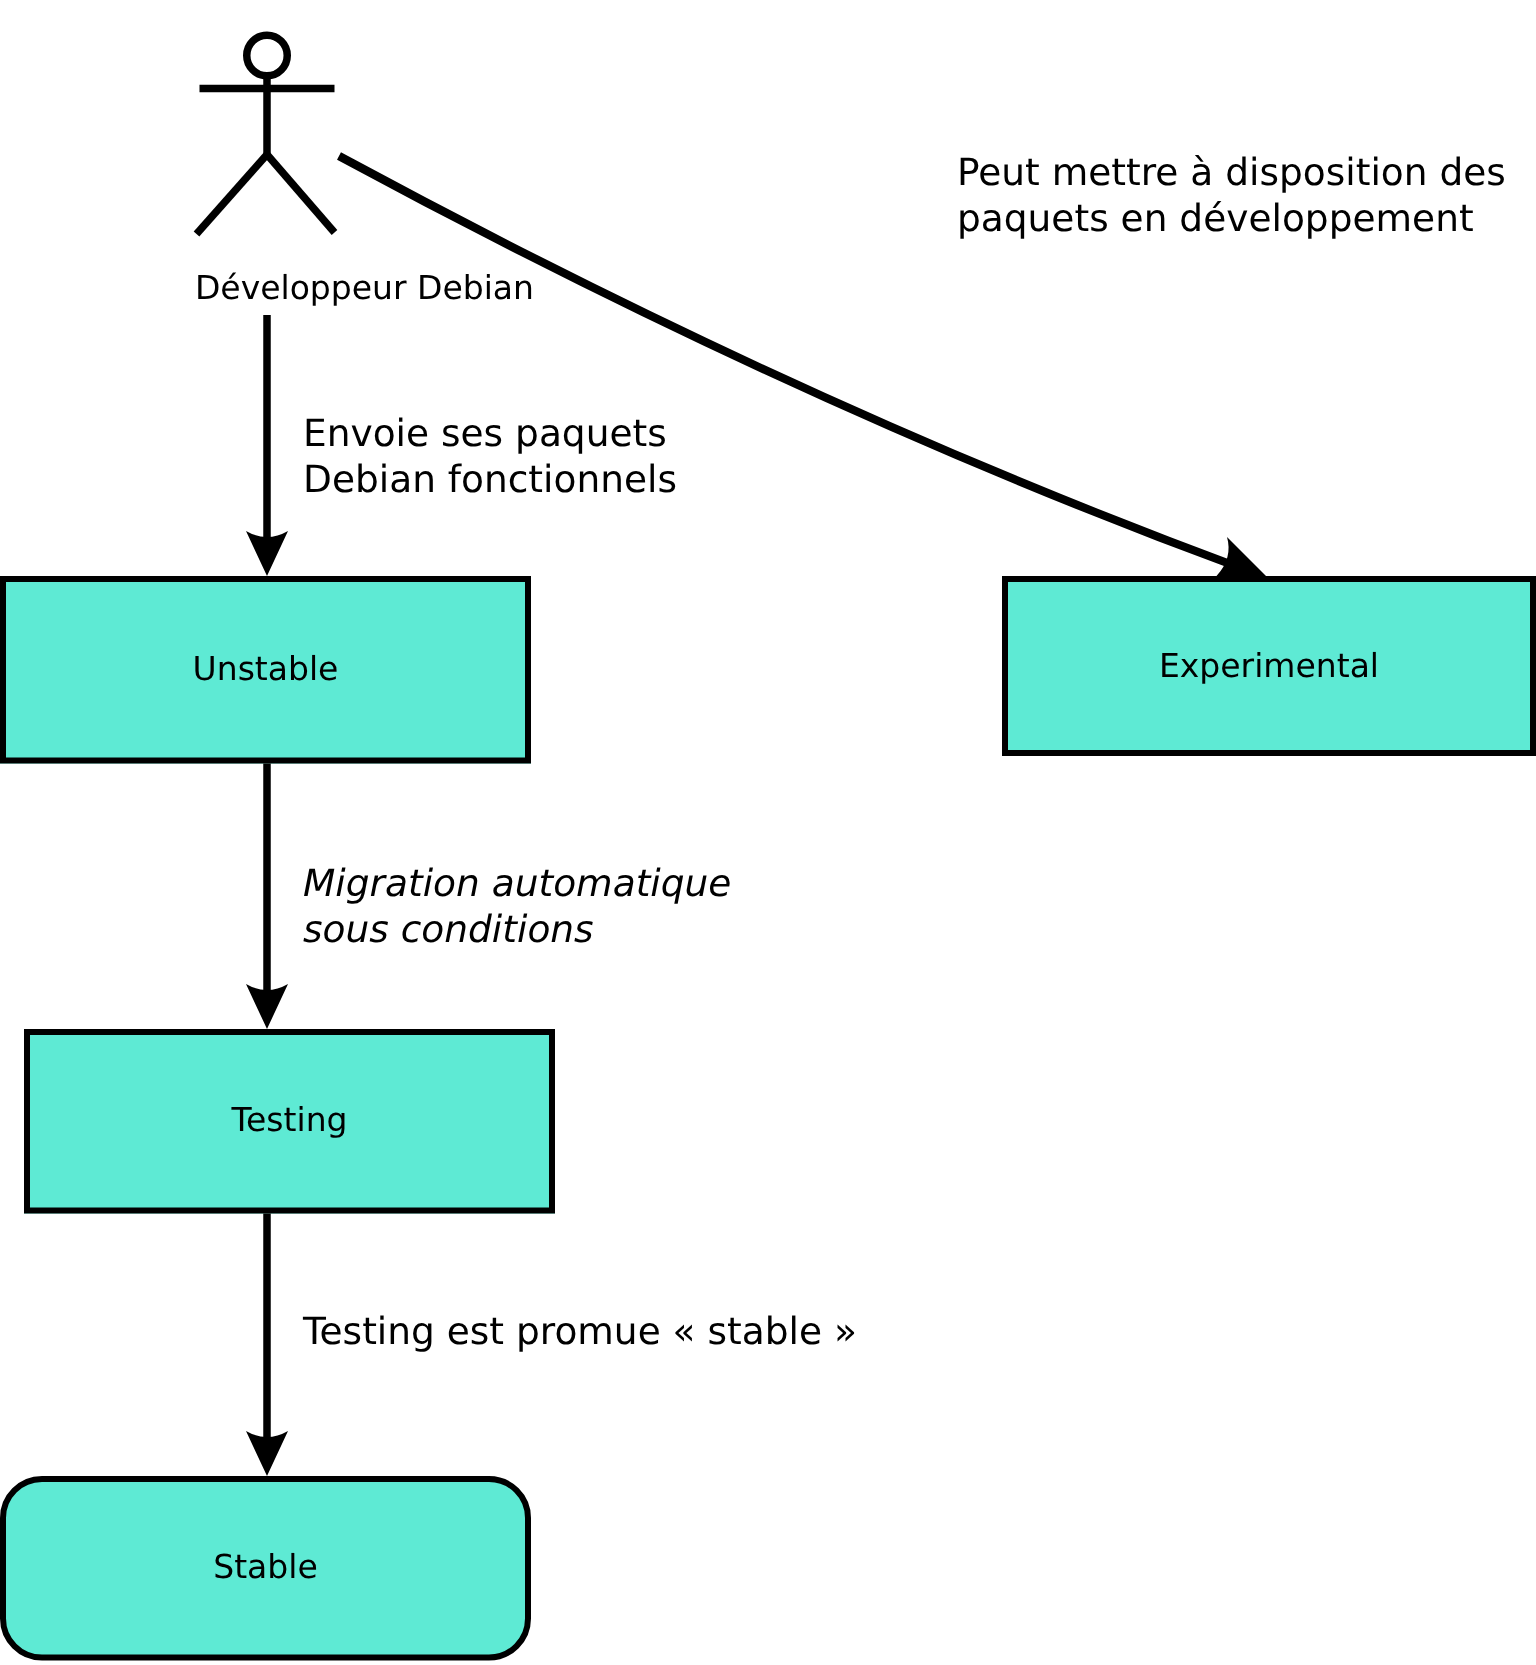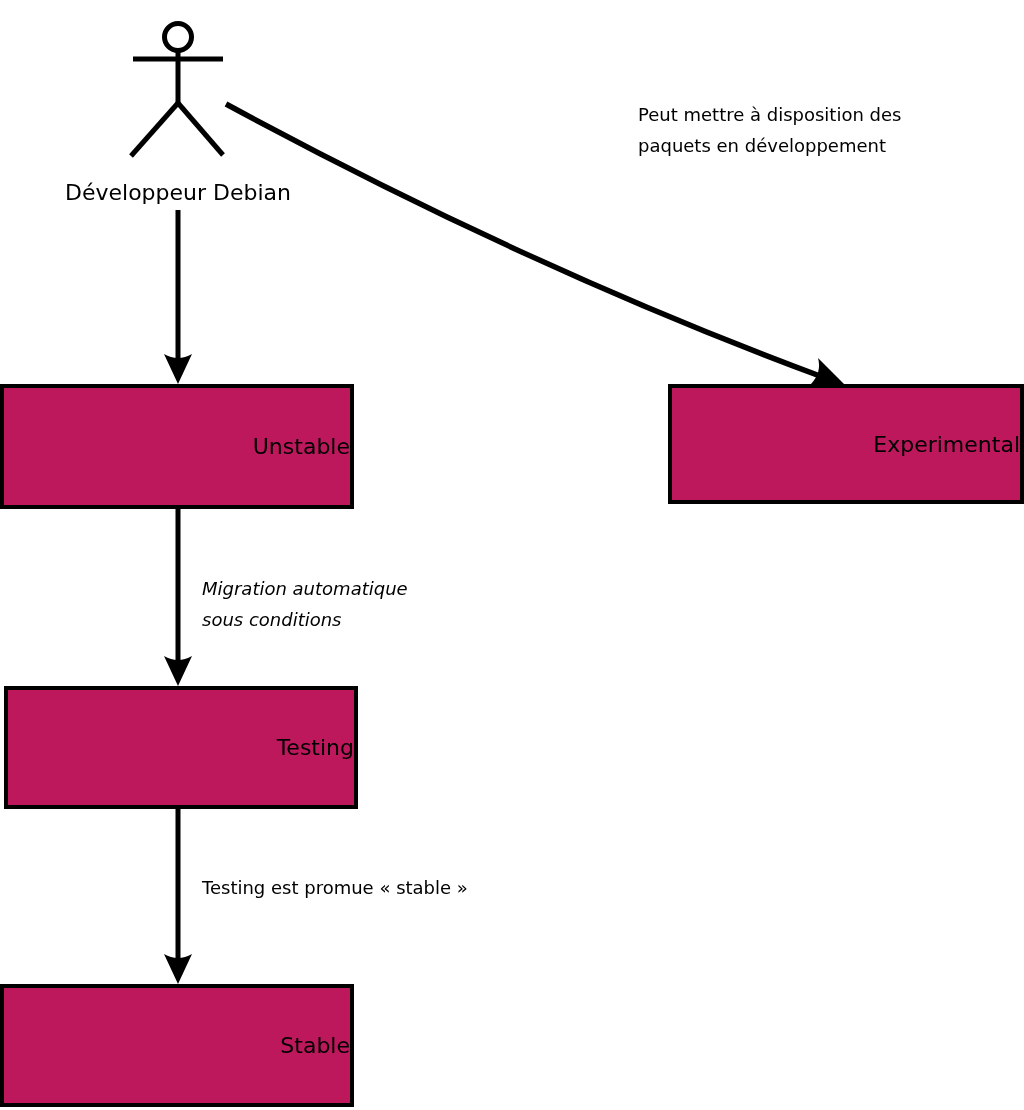--- a/index.html
+++ b/index.html
@@ -13,45 +13,45 @@
     height: 1110px;
     background: #ffffff;
     overflow: hidden;
     font-family: "DejaVu Sans", "Liberation Sans", sans-serif;
     color: #000000;
   }
   .node-box {
     position: absolute;
     box-sizing: border-box;
     border: 4px solid #000000;
-    background: #be185d;
+    background: #5eead4;
     display: flex;
     align-items: center;
-    justify-content: flex-end;
+    justify-content: center;
     font-size: 22px;
     color: #000000;
   }
   #box-unstable    { left: 0px;   top: 384px; width: 354px;  height: 125px; }
   #box-experimental{ left: 668px; top: 384px; width: 356px;  height: 120px; }
-  #box-testing     { left: 4px;   top: 686px; width: 354px;  height: 123px; }
-  #box-stable      { left: 0px;   top: 984px; width: 354px;  height: 123px; }
+  #box-testing     { left: 16px;   top: 686px; width: 354px;  height: 123px; }
+  #box-stable      { left: 0px;   top: 984px; width: 354px;  height: 123px; border-radius: 28px; }
 
   .edge-label {
     position: absolute;
-    font-size: 18px;
+    font-size: 25px;
     line-height: 31px;
     white-space: nowrap;
     color: #000000;
   }
   #label-actor {
     position: absolute;
     left: 0px;
     top: 179px;
     width: 356px;
-    text-align: center;
+    text-align: right;
     font-size: 22px;
     line-height: 28px;
     color: #000000;
   }
   #label-experimental-edge { left: 638px; top: 99px; }
   #label-unstable-edge     { left: 202px; top: 273px; }
   #label-testing-edge      { left: 202px; top: 573px; font-style: italic; }
   #label-stable-edge       { left: 202px; top: 872px; }
 
   #diagram-svg {
@@ -77,20 +77,24 @@
   </div>
   <div class="node-box" id="box-stable">
     <span>Stable</span>
   </div>
 
   <div id="label-actor">Développeur Debian</div>
 
   <div class="edge-label" id="label-experimental-edge">
     <div>Peut mettre à disposition des</div>
     <div>paquets en développement</div>
+  </div>
+  <div class="edge-label" id="label-unstable-edge">
+    <div>Envoie ses paquets</div>
+    <div>Debian fonctionnels</div>
   </div>
   <div class="edge-label" id="label-testing-edge">
     <div>Migration automatique</div>
     <div>sous conditions</div>
   </div>
   <div class="edge-label" id="label-stable-edge">
     <div>Testing est promue « stable »</div>
   </div>
 
   <svg id="diagram-svg" width="1024" height="1110" viewBox="0 0 1024 1110">

